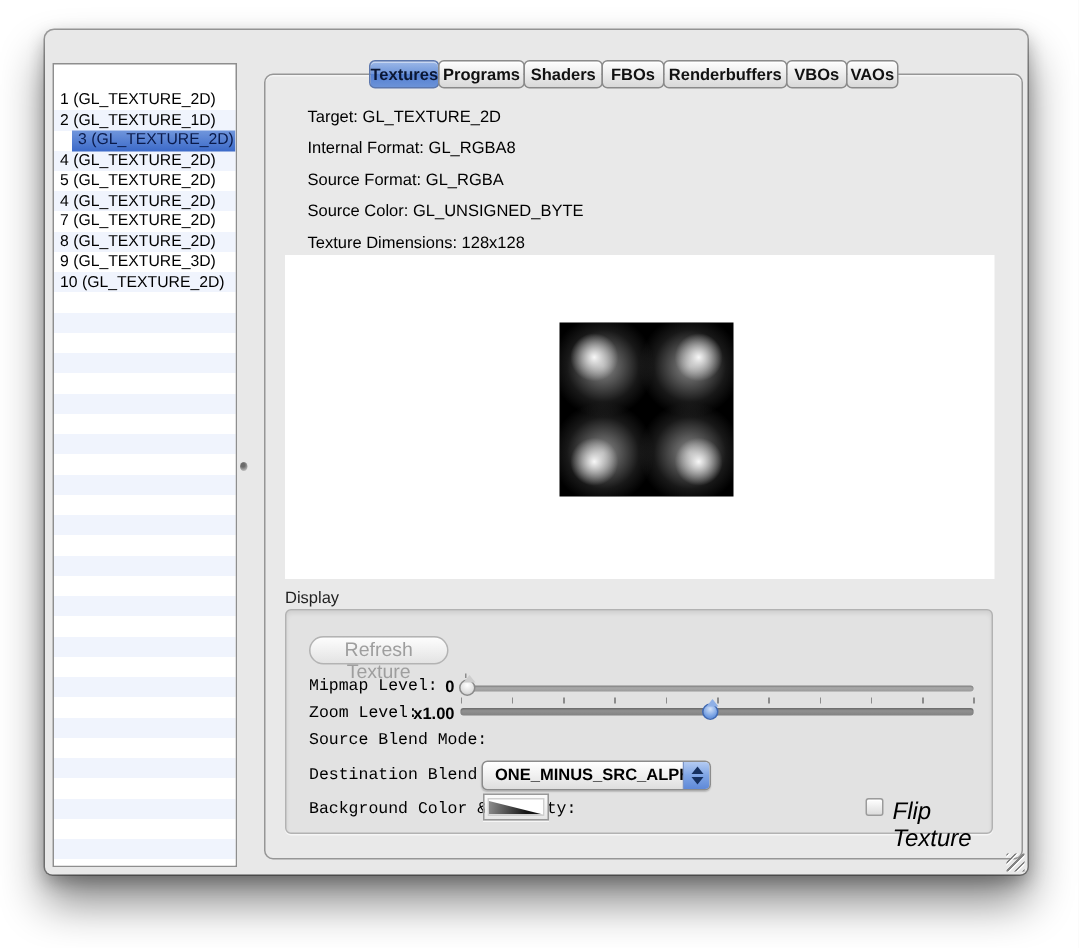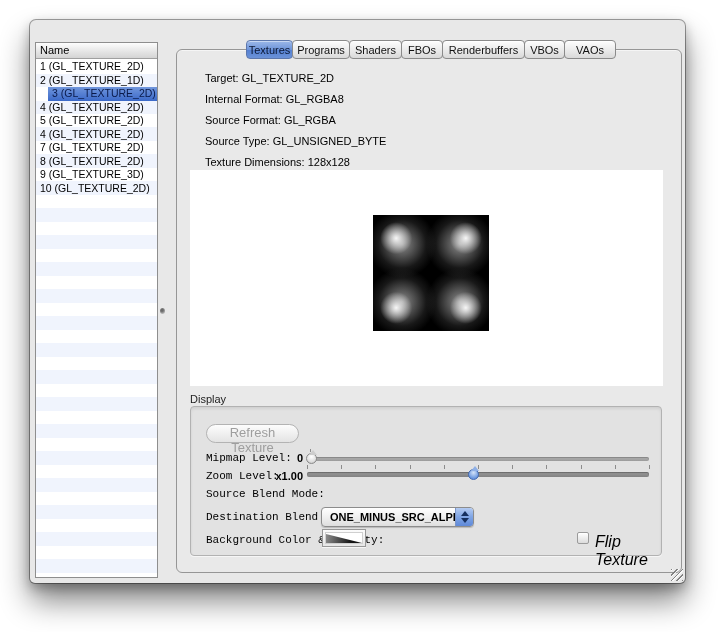--- a/index.html
+++ b/index.html
@@ -42,24 +42,24 @@
     border-radius:50%; background:radial-gradient(circle at 40% 35%, #6b6b6b 25%, #b9b9b9 75%); }
 
   
   .tabbox { position:absolute; left:146px; top:29px; width:506px; height:524px;
     border:1px solid #969696; border-radius:6px; background:#e9e9e9;
     box-shadow:inset 0 1px 0 rgba(255,255,255,0.55); }
   .tabs { position:absolute; left:217px; top:20px; height:19px; display:flex; }
   .tab { height:19px; line-height:18px; font-size:11px; text-align:center; color:#111;
     border:1px solid #8a8a8a; margin-left:-1px; border-radius:4px;
     background:linear-gradient(#fdfdfd,#ececec 50%,#d9d9d9); cursor:default;
-    box-shadow:inset 0 1px 0 rgba(255,255,255,0.8); }
+    box-shadow:inset 0 1px 0 rgba(255,255,255,0.8);font-weight:bold; }
   .tab.sel { background:linear-gradient(#9cb8e8,#6e95da 50%,#5480d2 51%,#6b92d8);
     border-color:#5c77ad; color:#0b1733; box-shadow:inset 0 1px 0 rgba(255,255,255,0.45); }
-  .tw1{width:47px}.tw2{width:58px}.tw3{width:53px}.tw4{width:42px}.tw5{width:83px}.tw6{width:41px}.tw7{width:52px}
+  .tw1{width:47px}.tw2{width:58px}.tw3{width:53px}.tw4{width:42px}.tw5{width:83px}.tw6{width:41px}.tw7{width:35px}
 
   
   .info-line { position:absolute; left:175px; font-size:11px; color:#000; white-space:nowrap; }
 
   
   .preview { position:absolute; left:160px; top:150px; width:473px; height:216px; background:#ffffff; }
   .texture { position:absolute; left:183px; top:45px; width:116px; height:116px; background-color:#000;
     background-image:
       radial-gradient(circle 16px at 20% 20%, rgba(255,255,255,0.95), rgba(255,255,255,0) 100%),
       radial-gradient(circle 16px at 80% 20%, rgba(255,255,255,0.95), rgba(255,255,255,0) 100%),
@@ -124,21 +124,20 @@
     background:repeating-linear-gradient(135deg, rgba(120,120,120,0.9) 0 1px, rgba(255,255,255,0.8) 1px 2px, transparent 2px 4px); }
 </style>
 </head>
 <body>
 
 <div class="stage">
   <div class="window">
 
 
     <div class="sidebar">
-      <div class="list-header">Name</div>
       <div class="list-rows">
         <div class="row">1 (GL_TEXTURE_2D)</div>
         <div class="row">2 (GL_TEXTURE_1D)</div>
         <div class="row sel">3 (GL_TEXTURE_2D)</div>
         <div class="row">4 (GL_TEXTURE_2D)</div>
         <div class="row">5 (GL_TEXTURE_2D)</div>
         <div class="row">4 (GL_TEXTURE_2D)</div>
         <div class="row">7 (GL_TEXTURE_2D)</div>
         <div class="row">8 (GL_TEXTURE_2D)</div>
         <div class="row">9 (GL_TEXTURE_3D)</div>
@@ -155,21 +154,21 @@
       <div class="tab tw3">Shaders</div>
       <div class="tab tw4">FBOs</div>
       <div class="tab tw5">Renderbuffers</div>
       <div class="tab tw6">VBOs</div>
       <div class="tab tw7">VAOs</div>
     </div>
 
     <div class="info-line" style="top:52px"><span>Target:</span> <span>GL_TEXTURE_2D</span></div>
     <div class="info-line" style="top:73px"><span>Internal Format:</span> <span>GL_RGBA8</span></div>
     <div class="info-line" style="top:94px"><span>Source Format:</span> <span>GL_RGBA</span></div>
-    <div class="info-line" style="top:115px"><span>Source Type:</span> <span>GL_UNSIGNED_BYTE</span></div>
+    <div class="info-line" style="top:115px"><span>Source Color:</span> <span>GL_UNSIGNED_BYTE</span></div>
     <div class="info-line" style="top:136px"><span>Texture Dimensions:</span> <span>128x128</span></div>
 
     <div class="preview">
       <div class="texture"></div>
     </div>
 
     <div class="display-label">Display</div>
     <div class="groupbox">
 
       <button class="refresh" disabled="">Refresh Texture</button>

